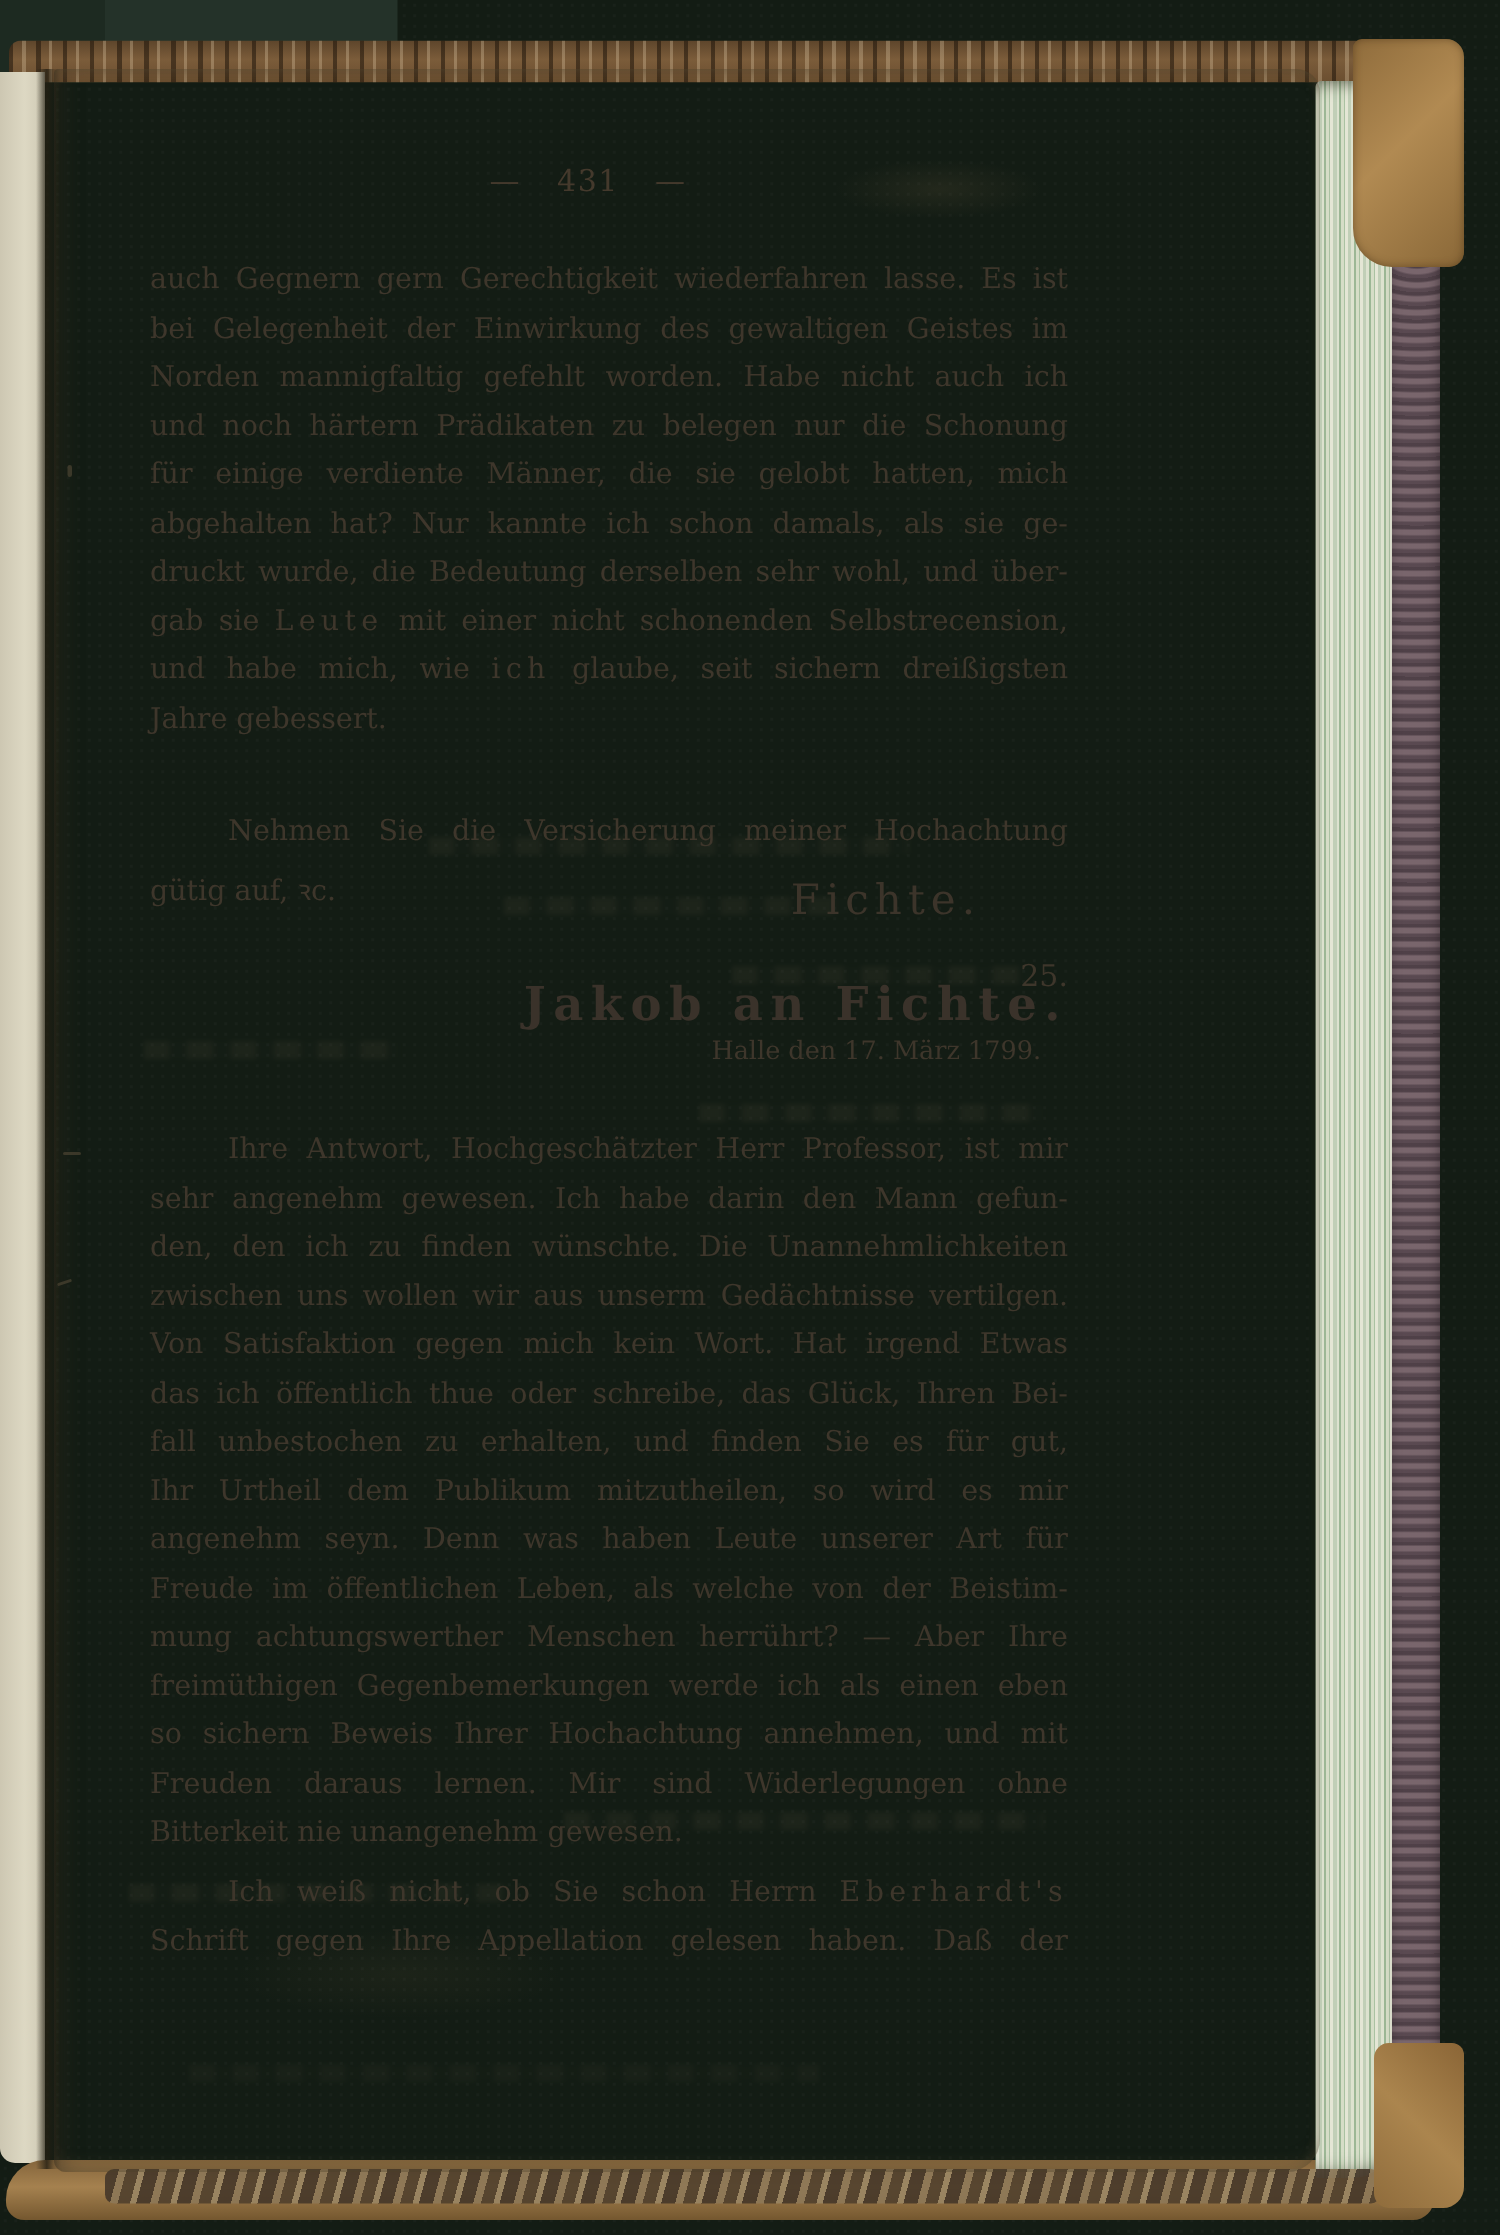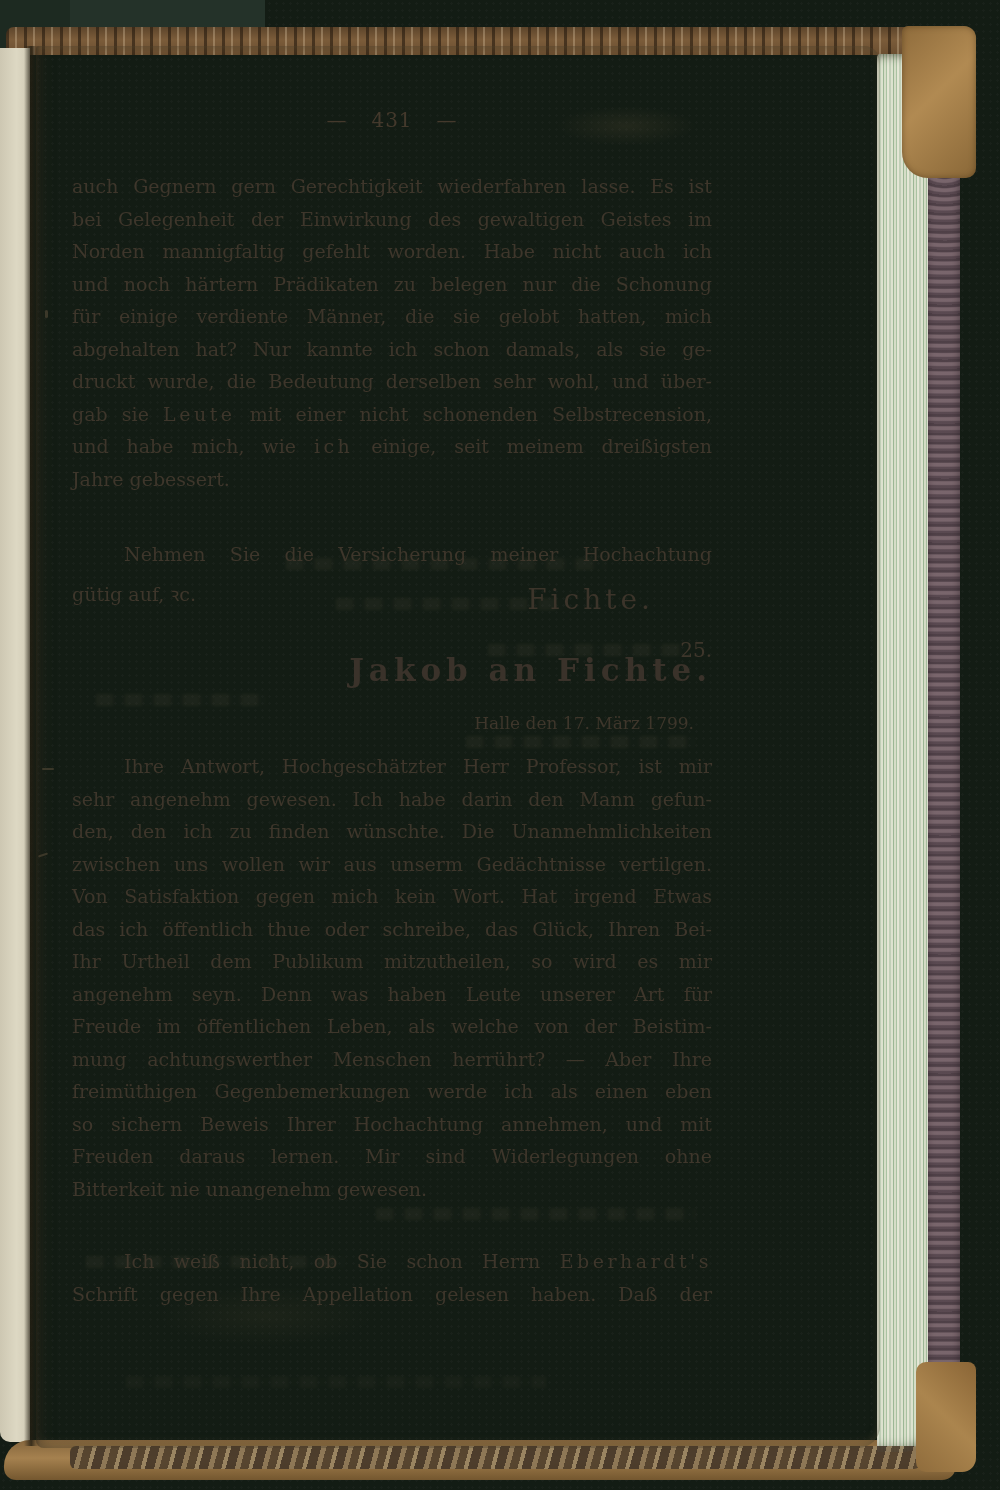--- a/index.html
+++ b/index.html
@@ -106,41 +106,41 @@
     position:absolute;left:70px;top:1446px;width:850px;height:23px;
     background:repeating-linear-gradient(105deg,
       #453729 0 9px,#8d7858 9px 14px,#50402d 14px 22px,#9a8664 22px 26px);
     border-radius:6px;opacity:.9;filter:blur(.4px);
     z-index:2;
   }
 
   
   .text-area{position:absolute;left:36px;top:0;width:640px;z-index:6;color:#3e362b;}
   .text-area .block{position:absolute;width:640px;}
-  .line{font-size:19px;line-height:32.5px;text-align:justify;text-align-last:justify;white-space:nowrap;}
+  .line{font-size:19px;line-height:32.5px;text-align:justify;text-align-last:justify;white-space:nowrap;margin-left:28px;}
   .line.lastleft{text-align-last:left;}
   .line.indent{text-indent:52px;}
   .sperr{letter-spacing:3.5px;}
 
   .pagenum-row{
     position:absolute;top:62px;width:640px;
     display:flex;justify-content:center;align-items:center;gap:24px;
     font-size:20px;color:#44392c;letter-spacing:1px;
   }
   .closing .line{line-height:40px;}
   .signature{
     position:absolute;top:537px;right:58px;
     font-size:28px;letter-spacing:4px;color:#3c342a;
   }
   .sec-num{position:absolute;top:592px;width:640px;text-align:right;font-size:20px;}
   .sec-title{
     position:absolute;top:606px;width:640px;text-align:right;
     font-size:31px;font-weight:bold;letter-spacing:5px;color:#3a322a;
   }
-  .dateline{position:absolute;top:667px;width:640px;text-align:right;padding-right:18px;
+  .dateline{position:absolute;top:645px;width:640px;text-align:right;padding-right:18px;
     box-sizing:border-box;font-size:17px;}
 
   
   .ghost{position:absolute;height:12px;filter:blur(1.6px);opacity:.55;z-index:5;
     background:repeating-linear-gradient(90deg,rgba(104,96,74,.22) 0 17px,rgba(104,96,74,.04) 17px 29px);}
   .mark{position:absolute;background:rgba(80,70,52,.65);z-index:6;border-radius:2px;}
 </style>
 </head>
 <body>
 
@@ -180,21 +180,21 @@
 
       <div class="block" style="top:124px;">
           <div class="line">auch Gegnern gern Gerechtigkeit wiederfahren lasse. Es ist</div>
           <div class="line">bei Gelegenheit der Einwirkung des gewaltigen Geistes im</div>
           <div class="line">Norden mannigfaltig gefehlt worden. Habe nicht auch ich</div>
           <div class="line">und noch härtern Prädikaten zu belegen nur die Schonung</div>
           <div class="line">für einige verdiente Männer, die sie gelobt hatten, mich</div>
           <div class="line">abgehalten hat? Nur kannte ich schon damals, als sie ge-</div>
           <div class="line">druckt wurde, die Bedeutung derselben sehr wohl, und über-</div>
           <div class="line"><span>gab sie </span><span class="sperr">Leute</span><span> mit einer nicht schonenden Selbstrecension,</span></div>
-          <div class="line"><span>und habe mich, wie </span><span class="sperr">ich</span><span> einige, seit meinem dreißigsten</span></div>
+          <div class="line"><span>und habe mich, wie </span><span class="sperr">ich</span><span> glaube, seit sichern dreißigsten</span></div>
           <div class="line lastleft">Jahre gebessert.</div>
         </div>
 
       <div class="block closing" style="top:488px;">
           <div class="line indent">Nehmen Sie die Versicherung meiner Hochachtung</div>
           <div class="line lastleft">gütig auf, ꝛc.</div>
         </div>
 
       <div class="signature">Fichte.</div>
 
@@ -204,20 +204,21 @@
 
       <div class="dateline">Halle den 17. März 1799.</div>
 
       <div class="block" style="top:704px;">
           <div class="line indent">Ihre Antwort, Hochgeschätzter Herr Professor, ist mir</div>
           <div class="line">sehr angenehm gewesen. Ich habe darin den Mann gefun-</div>
           <div class="line">den, den ich zu finden wünschte. Die Unannehmlichkeiten</div>
           <div class="line">zwischen uns wollen wir aus unserm Gedächtnisse vertilgen.</div>
           <div class="line">Von Satisfaktion gegen mich kein Wort. Hat irgend Etwas</div>
           <div class="line">das ich öffentlich thue oder schreibe, das Glück, Ihren Bei-</div>
+          <div class="line">fall unbestochen zu erhalten, und finden Sie es für gut,</div>
           <div class="line">Ihr Urtheil dem Publikum mitzutheilen, so wird es mir</div>
           <div class="line">angenehm seyn. Denn was haben Leute unserer Art für</div>
           <div class="line">Freude im öffentlichen Leben, als welche von der Beistim-</div>
           <div class="line">mung achtungswerther Menschen herrührt? — Aber Ihre</div>
           <div class="line">freimüthigen Gegenbemerkungen werde ich als einen eben</div>
           <div class="line">so sichern Beweis Ihrer Hochachtung annehmen, und mit</div>
           <div class="line">Freuden daraus lernen. Mir sind Widerlegungen ohne</div>
           <div class="line lastleft">Bitterkeit nie unangenehm gewesen.</div>
         </div>
 

